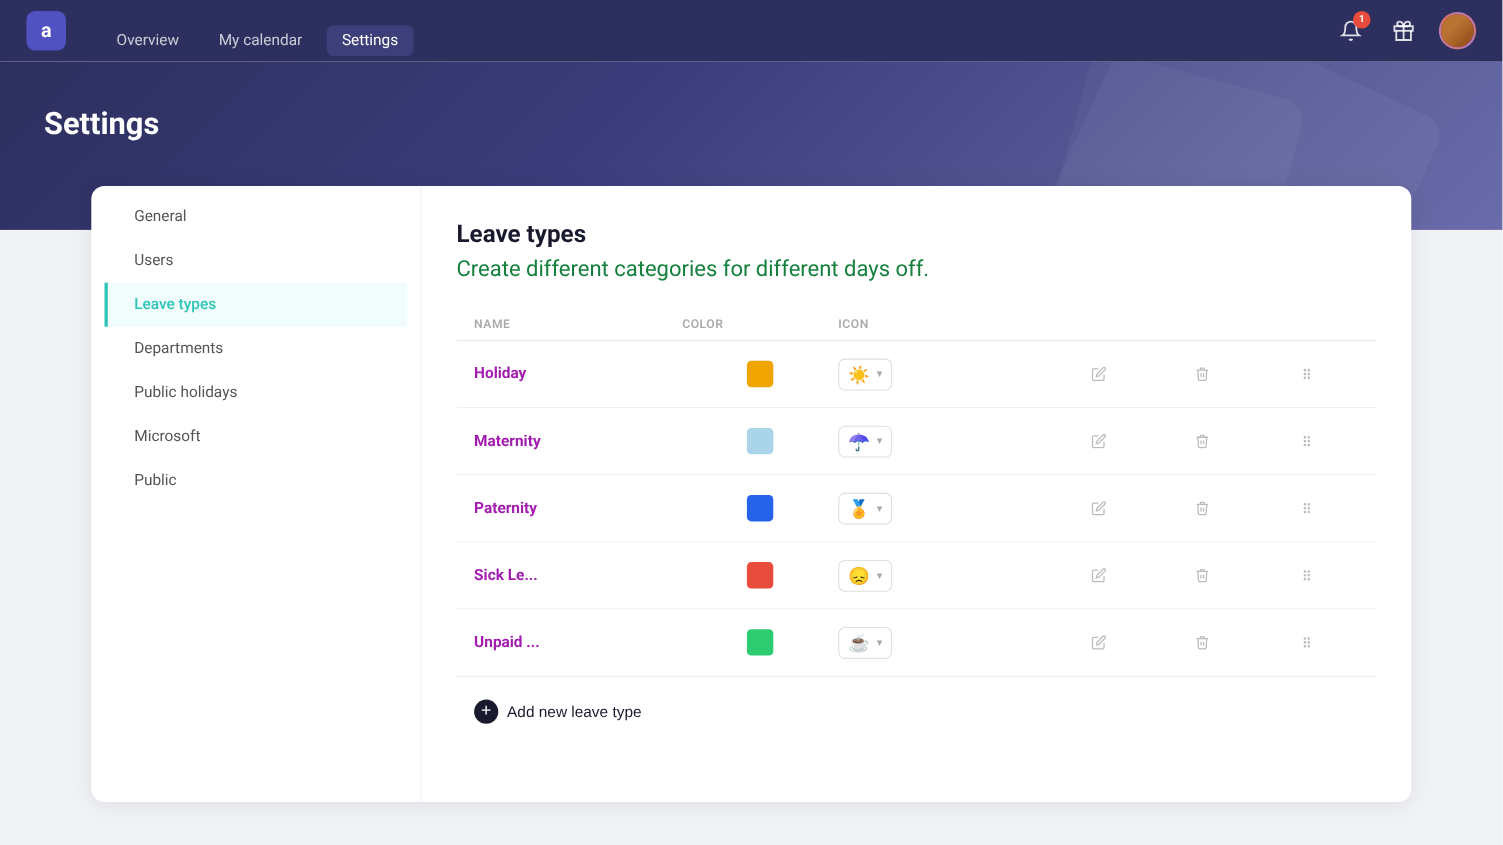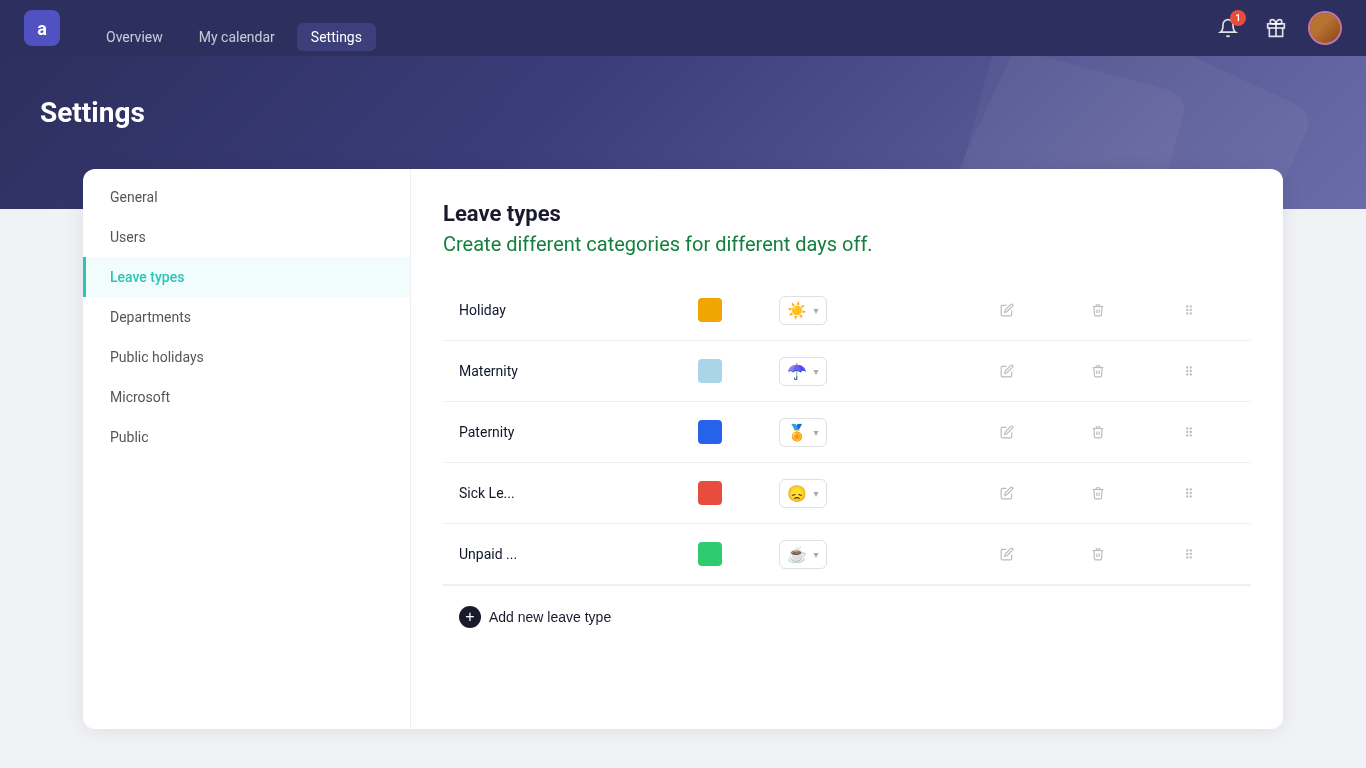--- a/index.html
+++ b/index.html
@@ -120,23 +120,23 @@
     .content-card {
       background: white;
       border-radius: 12px;
       display: flex;
       min-height: 560px;
       box-shadow: 0 2px 20px rgba(0,0,0,0.08);
     }
 
     
     .sidebar {
-      width: 328px;
+      width: 300px;
       flex-shrink: 0;
-      padding: 8px 0;
+      padding: 8px 12px;
       border-right: 1px solid #f0f0f0;
     }
     .sidebar-item {
       display: flex;
       align-items: center;
       padding: 12px 24px;
       font-size: 14px;
       color: #555;
       cursor: pointer;
       border-left: 3px solid transparent;
@@ -184,22 +184,22 @@
       grid-template-columns: 2fr 1.5fr 2fr 1fr 1fr 1fr;
       align-items: center;
       padding: 14px 16px;
       border-bottom: 1px solid #f0f0f0;
     }
     .table-row:last-child {
       border-bottom: none;
     }
     .leave-name {
       font-size: 14px;
-      color: #0f172a;
-      font-weight: 400;
+      color: #a21caf;
+      font-weight: 700;
     }
     .color-swatch {
       width: 24px; height: 24px;
       border-radius: 4px;
     }
     .icon-selector {
       display: flex;
       align-items: center;
       border: 1px solid #e0e0e0;
       border-radius: 6px;
@@ -329,20 +329,28 @@
       </div>
     </div>
 
     <div class="content">
       <div class="content-header">
         <h2 class="content-title">Leave types</h2>
         <p class="content-subtitle">Create different categories for different days off.</p>
       </div>
 
       <div>
+        <div class="table-header">
+          <span class="th">NAME</span>
+          <span class="th">COLOR</span>
+          <span class="th">ICON</span>
+          <span class="th"></span>
+          <span class="th"></span>
+          <span class="th"></span>
+        </div>
 
         <div class="table-row">
           <span class="leave-name">Holiday</span>
           <div class="action-col">
             <div class="color-swatch" style="background:#f0a500;"></div>
           </div>
           <div>
             <div class="icon-selector">
               <span class="icon-selector-icon icon-yellow">☀️</span>
               <span class="chevron">▾</span>

